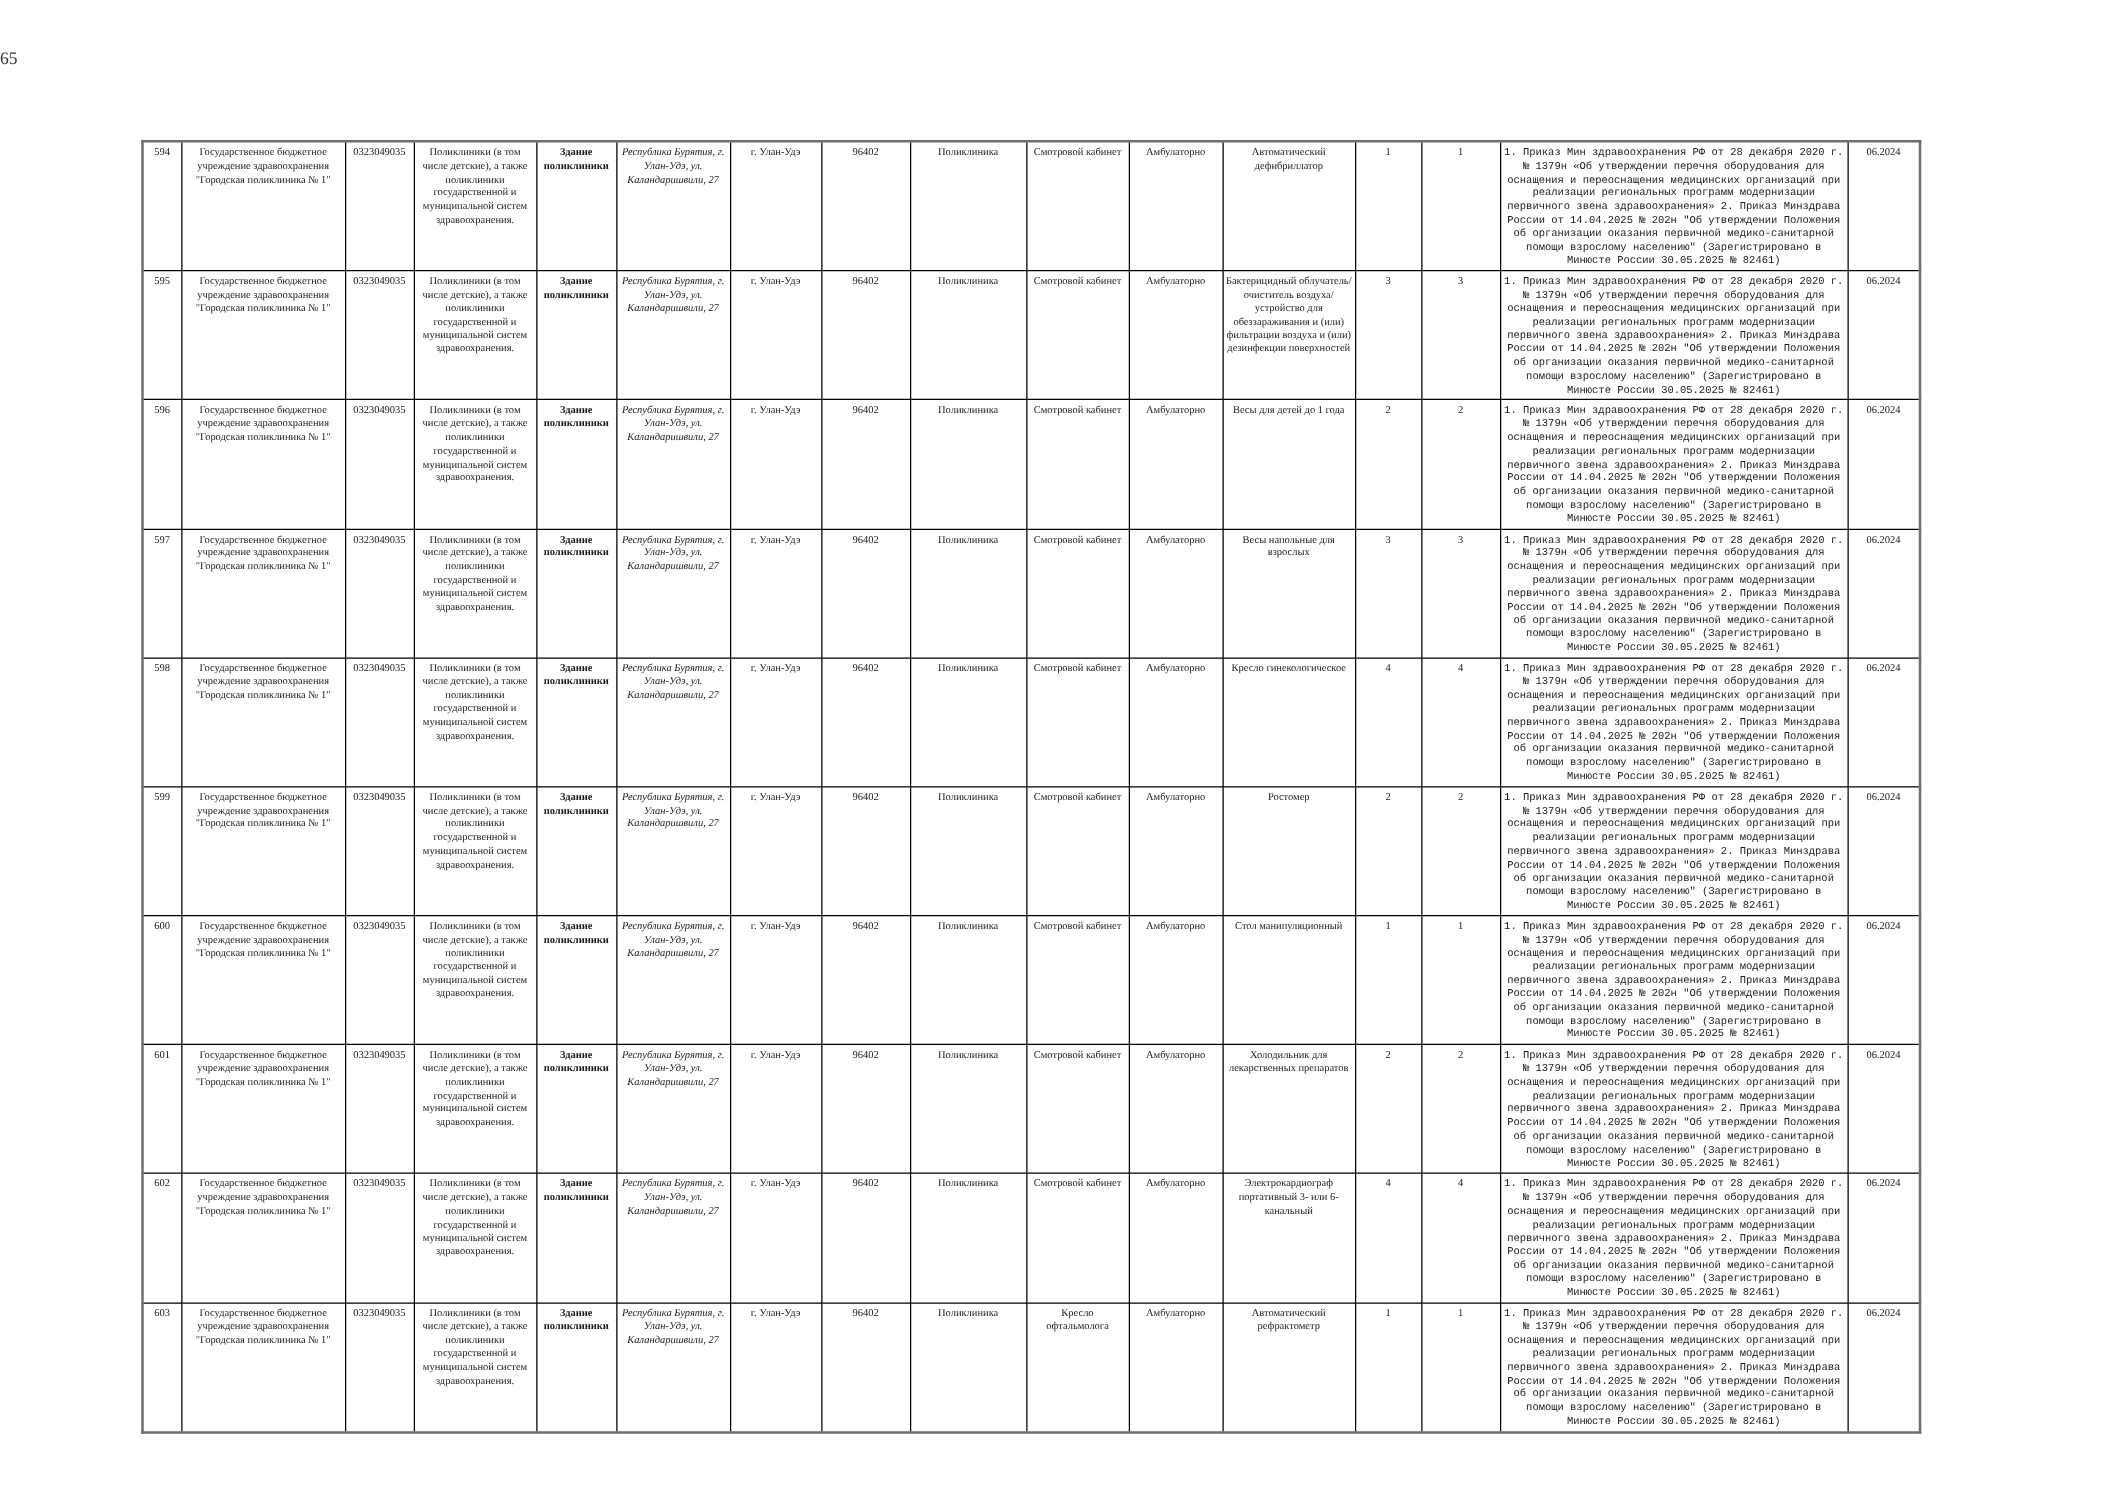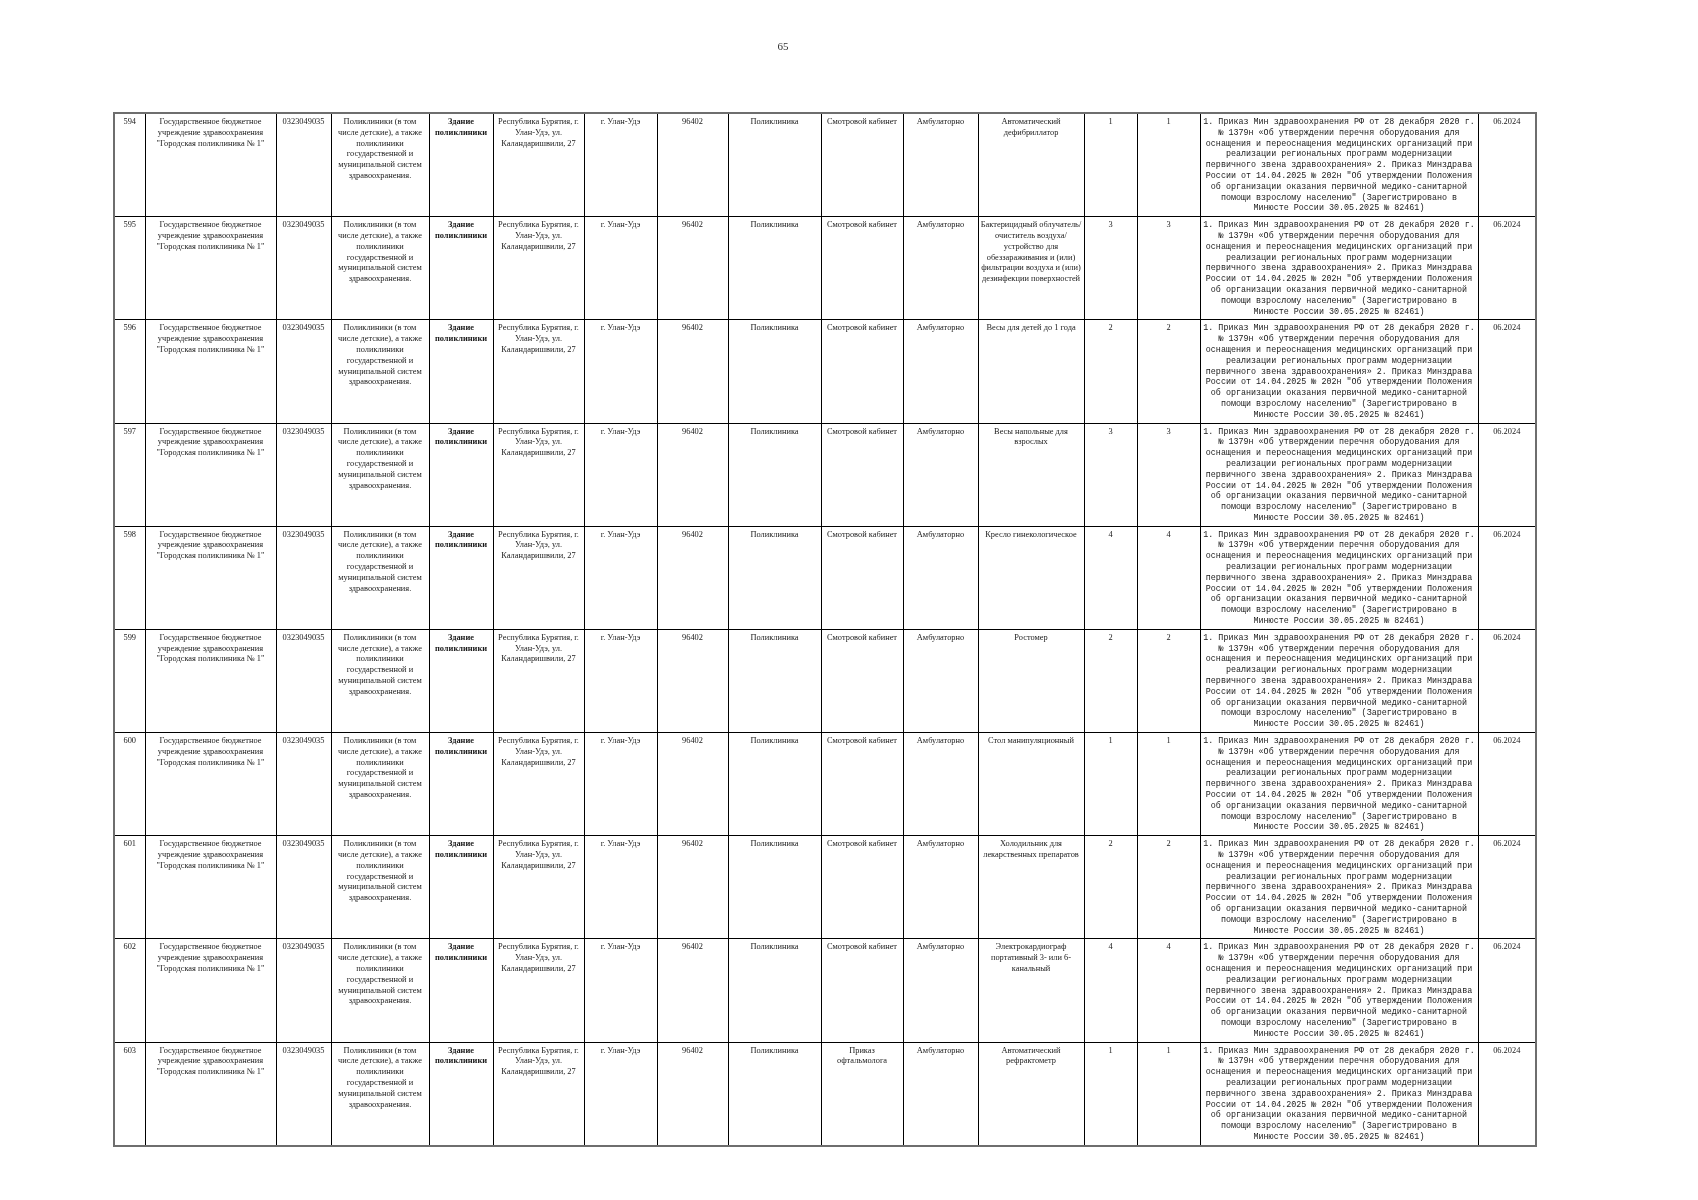--- a/index.html
+++ b/index.html
@@ -12,22 +12,21 @@
     width: 1698px;
     height: 1200px;
     background: #ffffff;
     overflow: hidden;
   }
   .page-number {
     position: absolute;
     top: 40px;
     left: 0;
     width: 1566px;
-    text-align: center;
-    font-size: 11px;
+    font-size: 14px;
     color: #333333;
   }
   table.reg-table {
     position: absolute;
     top: 112px;
     left: 113px;
     width: 1422px;
     border-collapse: collapse;
     table-layout: fixed;
     border: 2px solid #6e6e6e;
@@ -43,21 +42,21 @@
     padding: 3px 2px 2px 2px;
     overflow: hidden;
     word-wrap: break-word;
   }
   table.reg-table tr { height: 91px; }
   td.c-num     { width: 31px; }
   td.c-org     { width: 131px; margin-left: 28px; }
   td.c-inn     { width: 55px; }
   td.c-type    { width: 98px; }
   td.c-build   { width: 64px; font-weight: bold; }
-  td.c-addr    { width: 91px; }
+  td.c-addr    { width: 91px; font-style: italic; }
   td.c-city    { width: 73px; }
   td.c-code    { width: 71px; margin-top: 20px; }
   td.c-div     { width: 93px; }
   td.c-cab     { width: 82px; }
   td.c-cond    { width: 75px; }
   td.c-equip   { width: 106px; }
   td.c-qty1    { width: 53px; }
   td.c-qty2    { width: 63px; }
   td.c-basis   { width: 278px; text-align: left; padding-left: 4px; padding-right: 3px; font-family: Liberation Mono, monospace; }
   td.c-period  { width: 58px; }
@@ -244,21 +243,21 @@
   <tr>
     <td class="c-num">603</td>
     <td class="c-org">Государственное бюджетное учреждение здравоохранения "Городская поликлиника № 1"</td>
     <td class="c-inn">0323049035</td>
     <td class="c-type">Поликлиники (в том числе детские), а также поликлиники государственной и муниципальной систем здравоохранения.</td>
     <td class="c-build">Здание поликлиники</td>
     <td class="c-addr">Республика Бурятия, г. Улан-Удэ, ул. Каландаришвили, 27</td>
     <td class="c-city">г. Улан-Удэ</td>
     <td class="c-code">96402</td>
     <td class="c-div">Поликлиника</td>
-    <td class="c-cab">Приказ офтальмолога</td>
+    <td class="c-cab">Кресло офтальмолога</td>
     <td class="c-cond">Амбулаторно</td>
     <td class="c-equip">Автоматический рефрактометр</td>
     <td class="c-qty1">1</td>
     <td class="c-qty2">1</td>
     <td class="c-basis">1. Приказ Мин здравоохранения РФ от 28 декабря 2020 г. № 1379н «Об утверждении перечня оборудования для оснащения и переоснащения медицинских организаций при реализации региональных программ модернизации первичного звена здравоохранения» 2. Приказ Минздрава России от 14.04.2025 № 202н "Об утверждении Положения об организации оказания первичной медико-санитарной помощи взрослому населению" (Зарегистрировано в Минюсте России 30.05.2025 № 82461)</td>
     <td class="c-period">06.2024</td>
   </tr>
 </tbody>
   </table>
 </div>

